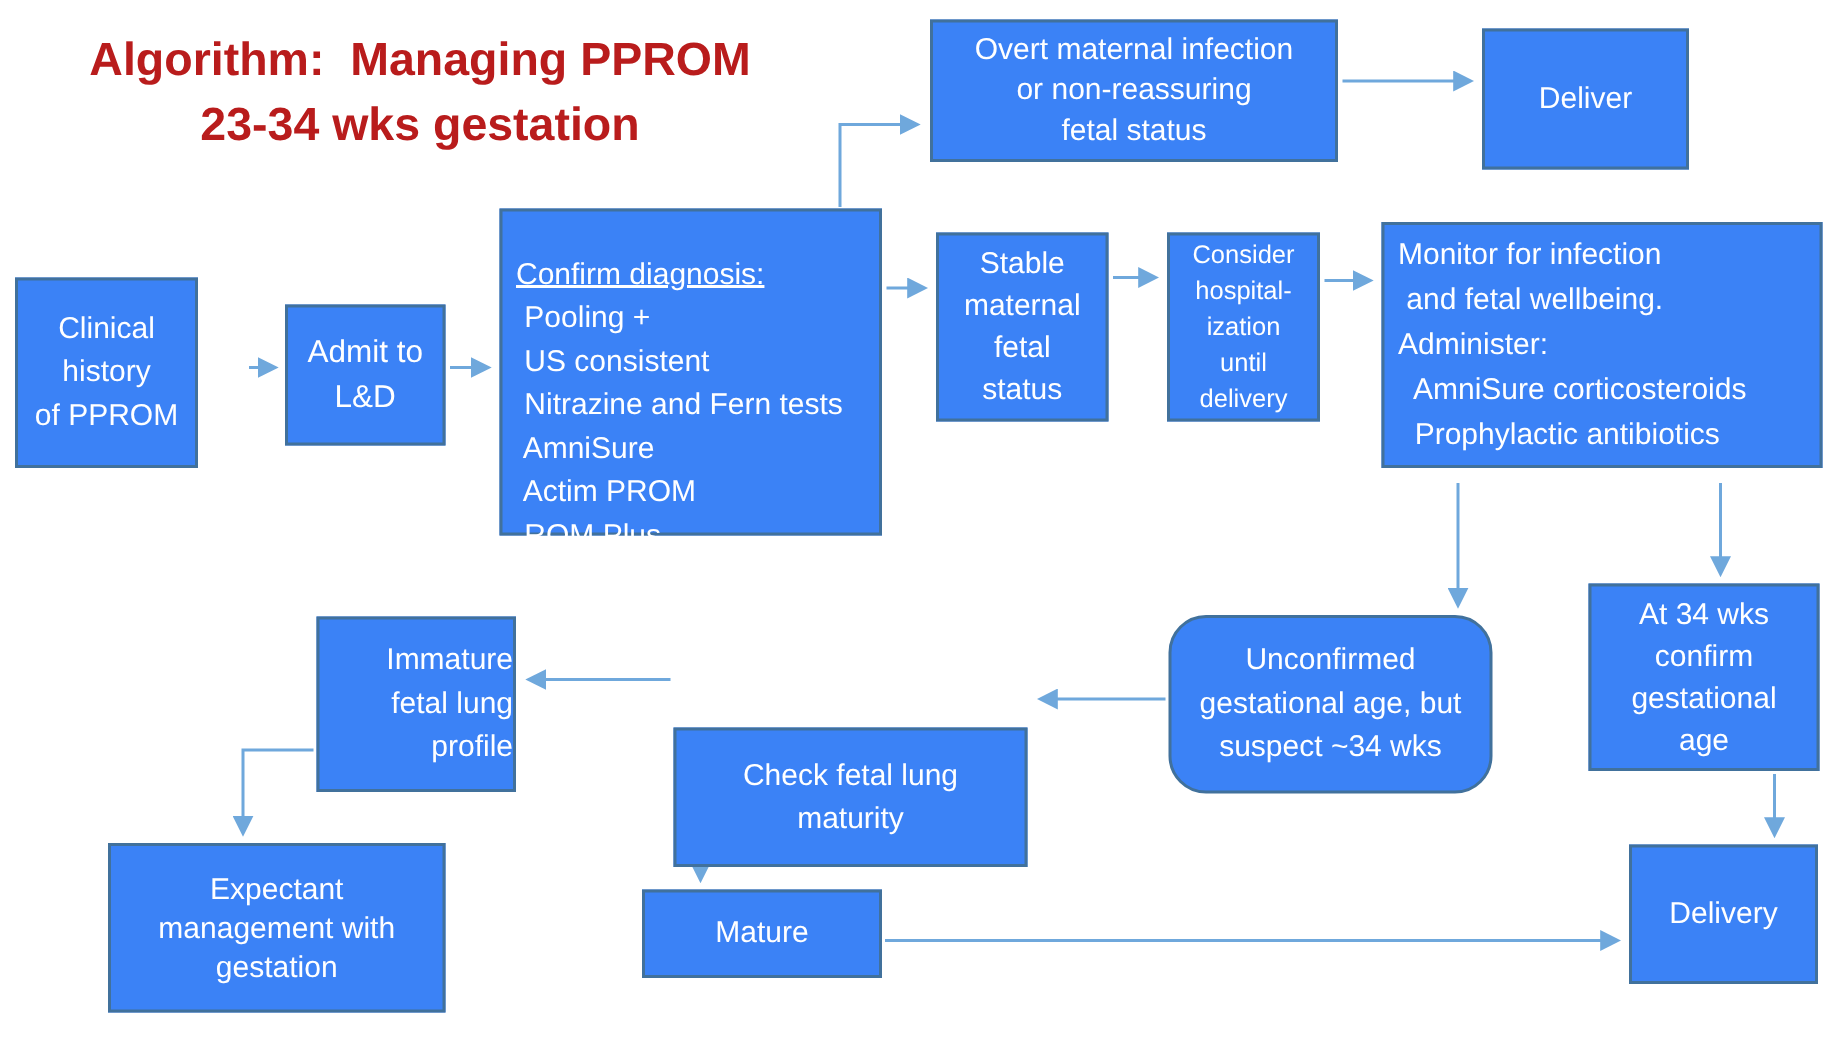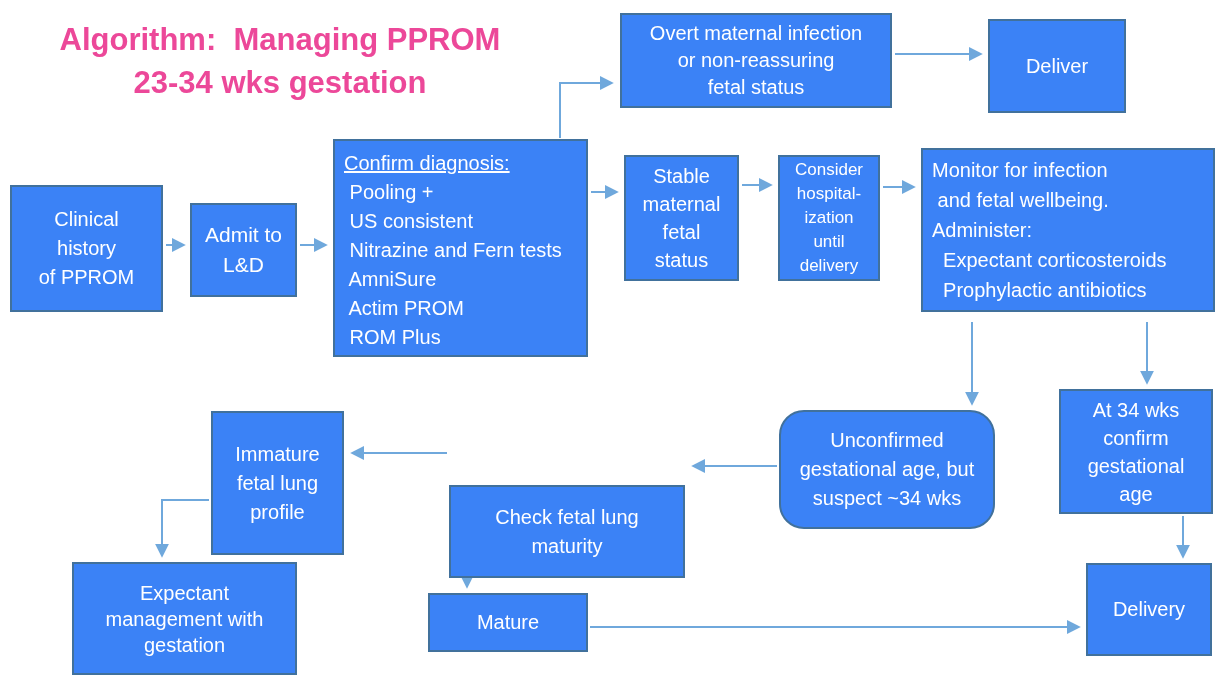--- a/index.html
+++ b/index.html
@@ -11,21 +11,21 @@
     font-family: "Liberation Sans", sans-serif;
     overflow: hidden;
   }
   #title {
     position: absolute;
     left: 35px; top: 18px; width: 490px;
     text-align: center;
     font-weight: bold;
     font-size: 31px;
     line-height: 43px;
-    color: #ec4899;
+    color: #b91c1c;
     letter-spacing: 0px;
   }
   #title .ln { display: block; white-space: pre; }
   .box {
     position: absolute;
     box-sizing: border-box;
     background: #3b82f6;
     border: 2px solid #41719c;
     color: #ffffff;
     display: flex;
@@ -36,32 +36,32 @@
     font-size: 20px;
     line-height: 27px;
   }
   .box .ln { display: block; white-space: pre; }
   .box.align-left {
     align-items: flex-start;
     text-align: left;
     padding-left: 9px;
     padding-right: 4px;
   }
-  .underline { text-decoration: underline; }
-  #node-clinical-history { left: 10px;  top: 185px; width: 153px; height: 127px; line-height: 29px; }
+  .underline { text-decoration: underline; margin-top: 20px; }
+  #node-clinical-history { left: 10px;  top: 185px; width: 122px; height: 127px; line-height: 29px; }
   #node-admit           { left: 190px; top: 203px; width: 107px; height: 94px;  font-size: 21px; line-height: 30px; }
   #node-confirm         { left: 333px; top: 139px; width: 255px; height: 218px; line-height: 29px; justify-content: flex-start; padding-top: 8px; }
   #node-overt           { left: 620px; top: 13px;  width: 272px; height: 95px; }
   #node-deliver         { left: 988px; top: 19px;  width: 138px; height: 94px; }
   #node-stable          { left: 624px; top: 155px; width: 115px; height: 126px; line-height: 28px; }
   #node-consider        { left: 778px; top: 155px; width: 102px; height: 126px; font-size: 17px; line-height: 24px; }
   #node-monitor         { left: 921px; top: 148px; width: 294px; height: 164px; line-height: 30px; }
   #node-unconfirmed     { left: 779px; top: 410px; width: 216px; height: 119px; line-height: 29px; border-radius: 25px; }
   #node-at34            { left: 1059px; top: 389px; width: 154px; height: 125px; line-height: 28px; }
-  #node-immature        { left: 211px; top: 411px; width: 133px; height: 144px; line-height: 29px; }
+  #node-immature        { left: 211px; top: 411px; width: 133px; height: 117px; line-height: 29px; align-items: flex-end; }
   #node-check           { left: 449px; top: 437px; width: 236px; height: 93px;  line-height: 29px; margin-top: 48px; }
   #node-expectant       { left: 72px;  top: 562px; width: 225px; height: 113px; line-height: 26px; }
   #node-mature          { left: 428px; top: 593px; width: 160px; height: 59px; }
   #node-delivery        { left: 1086px; top: 563px; width: 126px; height: 93px; }
   #arrows {
     position: absolute;
     left: 0; top: 0;
     pointer-events: none;
   }
   #arrows line, #arrows polyline {
@@ -145,21 +145,21 @@
     <span class="ln">hospital-</span>
     <span class="ln">ization</span>
     <span class="ln">until</span>
     <span class="ln">delivery</span>
   </div>
 
   <div class="box align-left" id="node-monitor">
     <span class="ln">Monitor for infection</span>
     <span class="ln"> and fetal wellbeing.</span>
     <span class="ln">Administer:</span>
-    <span class="ln">  Expectant corticosteroids</span>
+    <span class="ln">  AmniSure corticosteroids</span>
     <span class="ln">  Prophylactic antibiotics</span>
   </div>
 
   <div class="box" id="node-unconfirmed">
     <span class="ln">Unconfirmed</span>
     <span class="ln">gestational age, but</span>
     <span class="ln">suspect ~34 wks</span>
   </div>
 
   <div class="box" id="node-at34">

